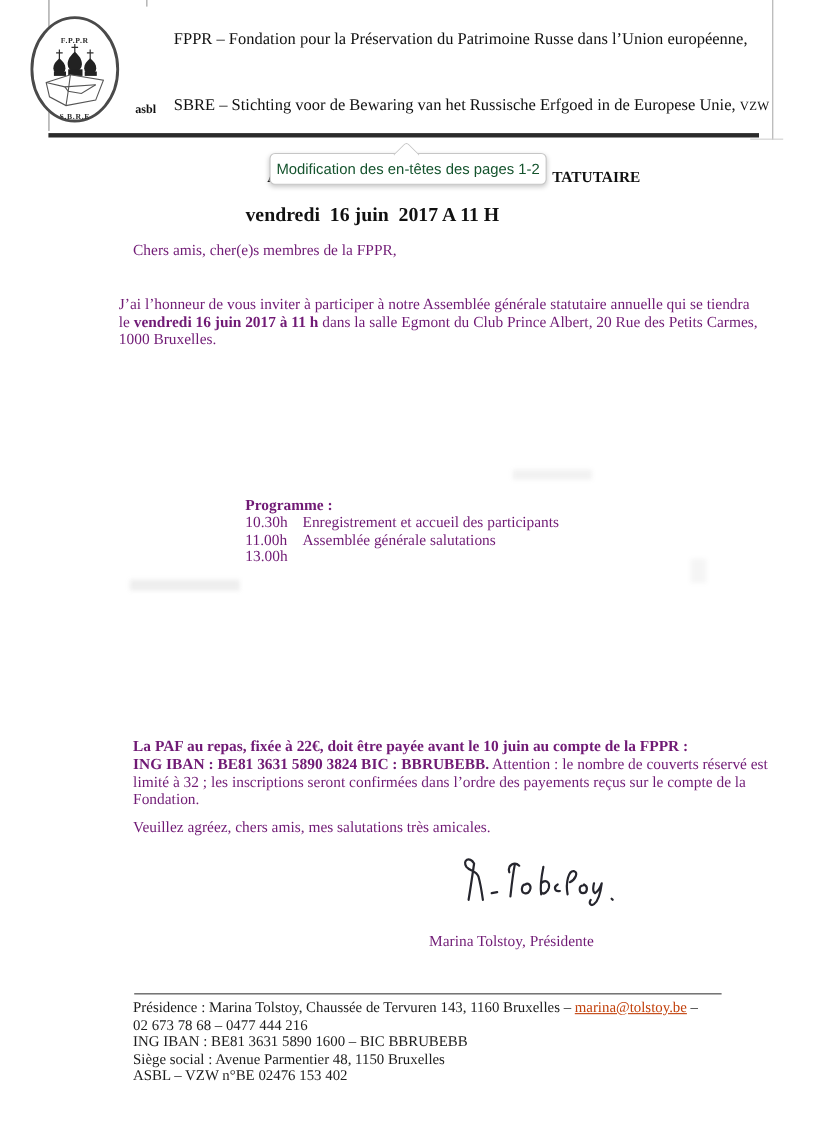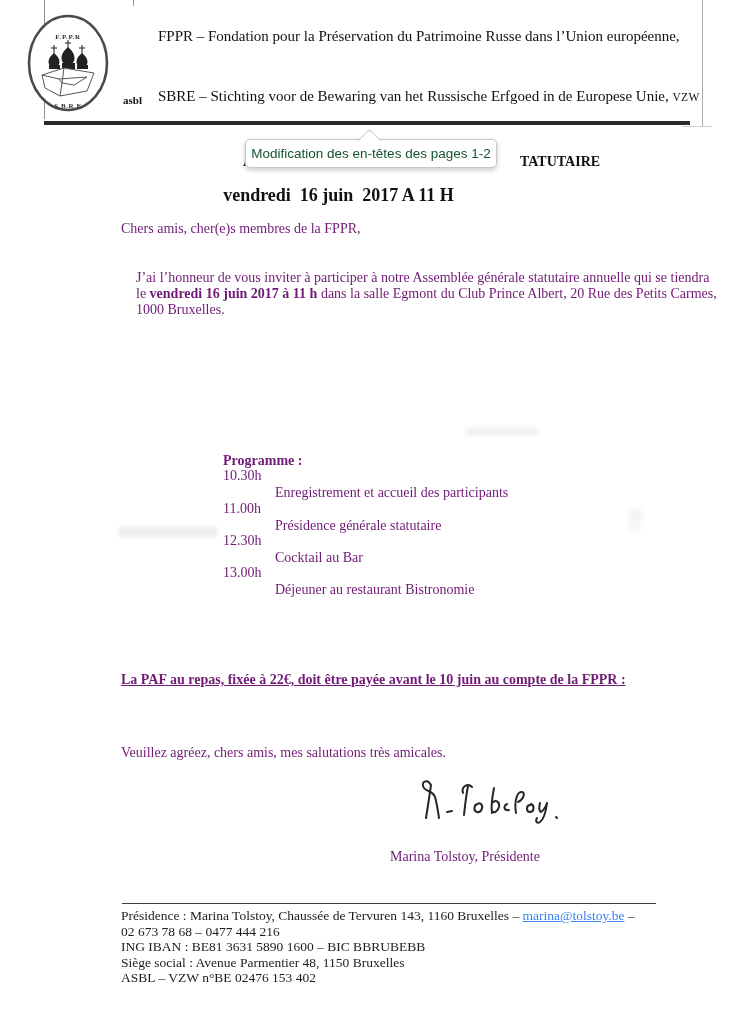--- a/index.html
+++ b/index.html
@@ -19,23 +19,23 @@
   .hdr-small{font-weight:bold;font-size:11px;color:#111;margin-top:45px;}
   .hdr-suffix{font-size:11.5px;letter-spacing:.3px;}
   
   .doc-title-frag{font-weight:bold;font-size:14px;color:#111;white-space:pre;}
   .date-title{font-weight:bold;font-size:18px;color:#111;white-space:pre;text-align:center;width:677px;}
   
   .body-text{font-size:14px;line-height:16px;color:#701a75;}
   .para{width:582px;}
   .prog-row{display:flex;}
   .prog-time{width:42px;flex:none;}
-  .prog-label{padding-left:10px;margin-top:17px;}
+  .prog-label{padding-left:10px;}
   b,.bold{font-weight:bold;}
-  .link{color:#3b82f6;text-decoration:underline;cursor:pointer;}
+  .link{color:#c2410c;text-decoration:underline;cursor:pointer;}
   
   .tooltip{
     background:#ffffff;border:1px solid #c6c6c6;border-radius:5px;
     box-shadow:0 2px 5px rgba(0,0,0,.22);
     font-family:"Liberation Sans", sans-serif;font-size:13.5px;color:#14532d;
     height:29px;display:flex;align-items:center;justify-content:center;
     white-space:nowrap;z-index:10;padding:0 10px;box-sizing:border-box;
   }
   .tooltip-arrow{
     position:absolute;top:-8px;left:115px;width:16px;height:16px;
@@ -86,59 +86,55 @@
     </g>
     <text x="42" y="95" text-anchor="middle" font-size="7" font-weight="bold" letter-spacing="0.6" fill="#2e2e2e" font-family="Liberation Serif, serif">S.B.R.E</text>
   </svg>
 </div>
 
 <div class="abs hdr-line" style="left:123px;top:28px;">FPPR – Fondation pour la Préservation du Patrimoine Russe dans l’Union européenne,</div>
 <div class="abs hdr-small" style="left:123px;top:49px;">asbl</div>
 <div class="abs hdr-line" style="left:123px;top:88px;"><span>SBRE – Stichting voor de Bewaring van het Russische Erfgoed in de Europese Unie, </span><span class="hdr-suffix">VZW</span></div>
 
 <div class="abs doc-title-frag" style="left:243px;top:154px;">A</div>
-<div class="abs doc-title-frag" style="left:520px;top:154px;">TATUTAIRE</div>
+<div class="abs doc-title-frag" style="left:502px;top:154px;">TATUTAIRE</div>
 
 <div class="abs tooltip" style="left:245px;top:139px;width:252px;">
   <div class="tooltip-arrow"></div>
   <span class="tooltip-text">Modification des en-têtes des pages 1-2</span>
 </div>
 
 <div class="abs date-title" style="left:0;top:185px;">vendredi  16 juin  2017 A 11 H</div>
 
 <div class="abs body-text" style="left:121px;top:221px;">Chers amis, cher(e)s membres de la FPPR,</div>
 
-<div class="abs body-text para" style="left:136px;top:270px;"><span>J’ai l’honneur de vous inviter à participer à notre Assemblée générale statutaire annuelle qui se tiendra le </span><b>vendredi 16 juin 2017 à 11 h</b><span> dans la salle Egmont du Club Prince Albert, 20 Rue des Petits Carmes, 1000 Bruxelles.</span></div>
+<div class="abs body-text para" style="left:108px;top:270px;"><span>J’ai l’honneur de vous inviter à participer à notre Assemblée générale statutaire annuelle qui se tiendra le </span><b>vendredi 16 juin 2017 à 11 h</b><span> dans la salle Egmont du Club Prince Albert, 20 Rue des Petits Carmes, 1000 Bruxelles.</span></div>
 
 <div class="abs body-text" style="left:223px;top:453px;line-height:15.3px;">
   <div class="bold">Programme :</div>
   <div class="prog-row">
     <span class="prog-time">10.30h</span>
     <span class="prog-label">Enregistrement et accueil des participants</span>
   </div>
   <div class="prog-row">
     <span class="prog-time">11.00h</span>
-    <span class="prog-label">Présidence générale statutaire</span>
-  </div>
-  <div class="prog-row">
-    <span class="prog-time">12.30h</span>
-    <span class="prog-label">Cocktail au Bar</span>
+    <span class="prog-label">Assemblée générale salutations</span>
   </div>
   <div class="prog-row">
     <span class="prog-time">13.00h</span>
-    <span class="prog-label">Déjeuner au restaurant Bistronomie</span>
   </div>
 </div>
 
 <div class="abs smudge" style="left:466px;top:427px;width:72px;height:9px;background:rgba(120,120,120,.10);"></div>
 <div class="abs smudge" style="left:118px;top:527px;width:100px;height:10px;background:rgba(120,120,120,.13);"></div>
 <div class="abs smudge" style="left:628px;top:508px;width:14px;height:22px;background:rgba(120,120,120,.07);"></div>
 
-<div class="abs body-text para" style="left:121px;top:672px;text-decoration:underline;">
+<div class="abs body-text para" style="left:121px;top:672px;">
   <div class="bold">La PAF au repas, fixée à 22€, doit être payée avant le 10 juin au compte de la FPPR :</div>
+  <div><b>ING IBAN : BE81 3631 5890 3824 BIC : BBRUBEBB.</b><span> Attention : le nombre de couverts réservé est limité à 32 ; les inscriptions seront confirmées dans l’ordre des payements reçus sur le compte de la Fondation.</span></div>
 </div>
 
 <div class="abs body-text" style="left:121px;top:745px;">Veuillez agréez, chers amis, mes salutations très amicales.</div>
 
 <div class="abs" style="left:415px;top:776px;">
   <svg width="145" height="48" viewBox="0 0 145 48">
     <g fill="none" stroke="#26262e" stroke-width="2" stroke-linecap="round" stroke-linejoin="round">
       <path d="M11 42 C13 30 15 16 16 9 C12 2 5 6 9 12 C12 16 18 15 20 21 C22 28 23 35 24 42"></path>
       <path d="M32 36 L37 35"></path>
       <path d="M48 17 C46 10 53 7 57 11 M53 10 C51 20 50 30 49 39"></path>

